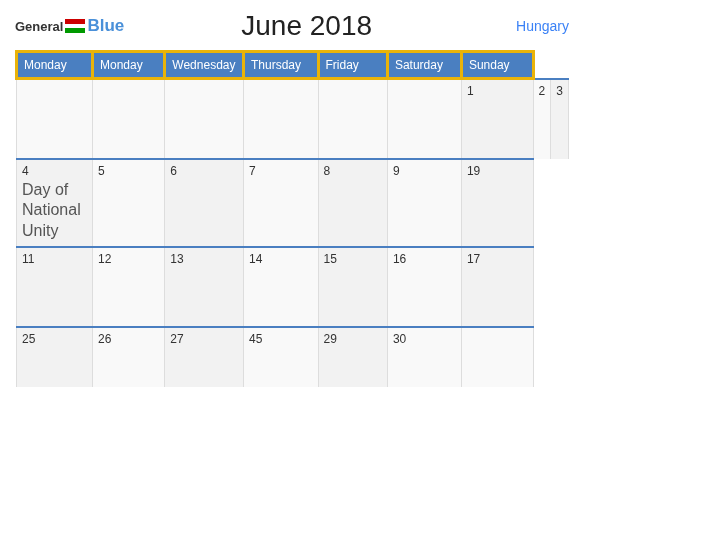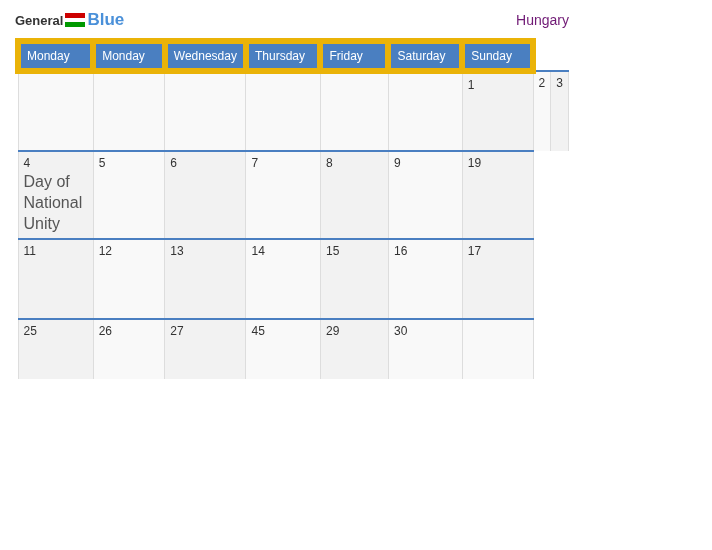--- a/index.html
+++ b/index.html
@@ -49,37 +49,37 @@
     .logo-flag .f3 { background: #009900; flex: 1; }
     .month-title {
       font-size: 28px;
       font-weight: normal;
       color: #222;
       text-align: center;
       flex: 1;
     }
     .country {
       font-size: 14px;
-      color: #701a75;
+      color: #3b82f6;
       min-width: 80px;
       text-align: right;
     }
     
     .calendar {
       width: 100%;
       border-collapse: collapse;
     }
     .calendar thead tr th {
       background: #4a7fc1;
       color: #fff;
       font-size: 12px;
       font-weight: normal;
       padding: 5px 6px;
       text-align: left;
-      border: 6px solid #eab308;
+      border: 3px solid #eab308;
     }
     .calendar tbody tr td {
       border-top: 2px solid #4a7fc1;
       border-left: 1px solid #ddd;
       border-right: 1px solid #ddd;
       vertical-align: top;
       padding: 4px 5px;
       height: 80px;
       background: #f9f9f9;
       font-size: 12px;
@@ -114,20 +114,21 @@
   <div class="header">
     <div class="logo">
       <span class="logo-general">General</span>
       <div class="logo-flag">
         <div class="f1"></div>
         <div class="f2"></div>
         <div class="f3"></div>
       </div>
       <span class="logo-blue">Blue</span>
     </div>
+    <h1 class="month-title">June 2018</h1>
     <div class="country">Hungary</div>
   </div>
 
   <table class="calendar">
     <thead>
       <tr>
         <th>Monday</th>
         <th>Monday</th>
         <th>Wednesday</th>
         <th>Thursday</th>

